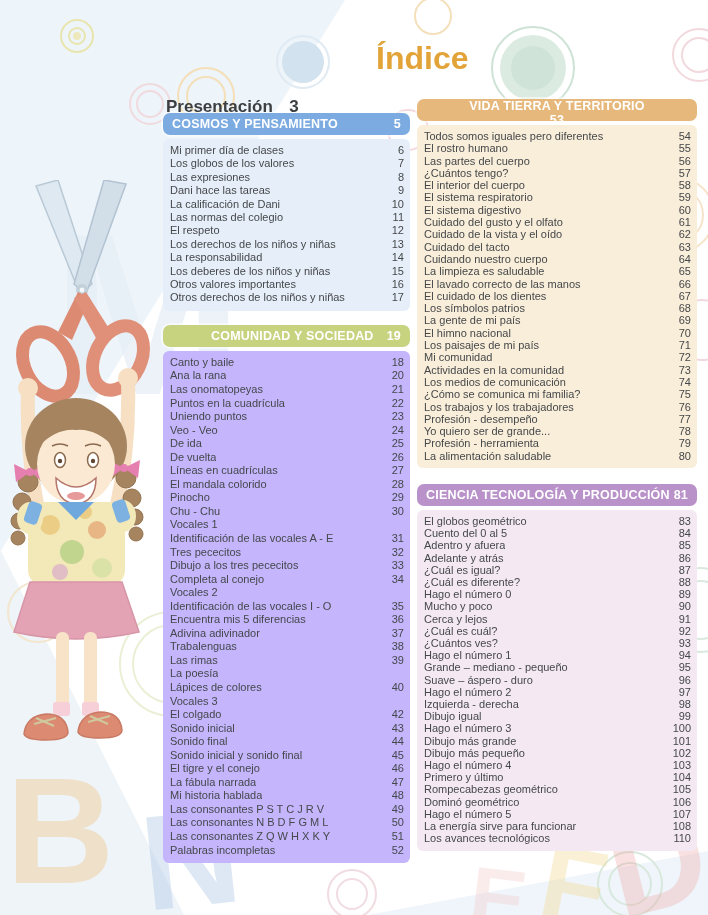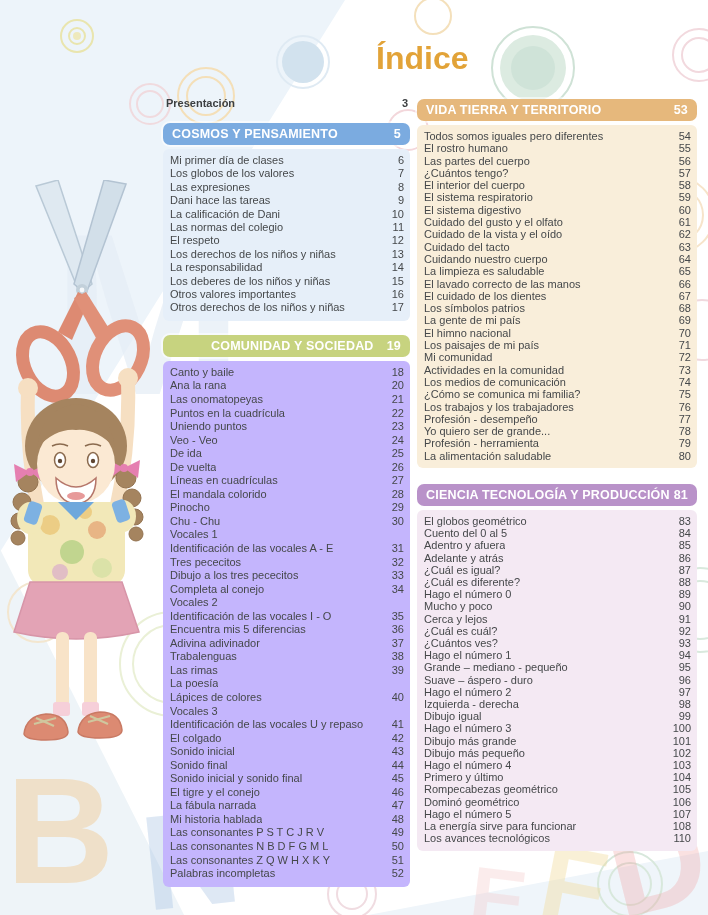--- a/index.html
+++ b/index.html
@@ -23,28 +23,28 @@
 
   .girl-svg{position:absolute;left:0;top:180px;z-index:1;}
 
   .indice-title{position:absolute;left:376px;top:40px;z-index:2;
                 font-size:32px;font-weight:700;letter-spacing:0px;}
 
   .col{position:absolute;z-index:2;}
   .col-left{left:163px;top:97px;width:247px;}
   .col-right{left:417px;top:99px;width:280px;}
 
-  .front-row{display:flex;justify-content:space-between;align-items:baseline;
-             font-size:11px;font-weight:600;color:#3c3f41;padding:0 2px 0 3px;height:16px;}
+  .front-row{display:flex;justify-content:flex-start;align-items:baseline;
+             font-size:17px;font-weight:600;color:#3c3f41;padding:0 2px 0 3px;height:16px;}
   .sec-header{height:22px;border-radius:7px;display:flex;align-items:center;
               justify-content:space-between;padding:0 9px;color:#ffffff;
               font-weight:700;font-size:12.5px;letter-spacing:.2px;
               box-shadow:0 0 0 2px rgba(255,255,255,.55);}
   .sec-header .hdr-page{font-weight:700;}
-  .mt1{margin-top:10px;align-items:center;}  .mt2{margin-top:14px;padding-left:48px;}  .mt3{margin-top:16px;}
+  .mt1{align-items:center;}  .mt2{margin-top:14px;padding-left:48px;}  .mt3{margin-top:16px;}
   .panel{margin-top:4px;border-radius:6px;padding:5px 4px 6px 5px;}
   .row{display:flex;justify-content:space-between;align-items:baseline;
        color:#45484a;font-size:11px;padding:0 2px 0 2px;}
   .panel-s1 .row{line-height:13.4px;}
   .panel-s2 .row{line-height:13.55px;}
   .panel-s3 .row{line-height:12.3px;}
   .panel-s4 .row{line-height:12.2px;}
   .toc-page{min-width:26px;text-align:right;}
   .toc-label{white-space:nowrap;overflow:hidden;}
 </style>
@@ -352,24 +352,20 @@
         </div>
         <div class="row">
           <span class="toc-label">Lápices de colores</span>
           <span class="toc-page">40</span>
         </div>
         <div class="row">
           <span class="toc-label">Vocales 3</span>
           <span class="toc-page"></span>
         </div>
         <div class="row">
-          <span class="toc-label">Identificación de las vocales U y repaso</span>
-          <span class="toc-page">41</span>
-        </div>
-        <div class="row">
           <span class="toc-label">El colgado</span>
           <span class="toc-page">42</span>
         </div>
         <div class="row">
           <span class="toc-label">Sonido inicial</span>
           <span class="toc-page">43</span>
         </div>
         <div class="row">
           <span class="toc-label">Sonido final</span>
           <span class="toc-page">44</span>
@@ -403,21 +399,21 @@
           <span class="toc-page">51</span>
         </div>
         <div class="row">
           <span class="toc-label">Palabras incompletas</span>
           <span class="toc-page">52</span>
         </div>
       </div>
   </div>
 
   <div class="col col-right">
-    <div class="sec-header" style="background-color: rgb(230, 184, 124);">
+    <div class="sec-header" style="background-color: rgb(230, 184, 124); flex-direction: column;">
       <span>VIDA TIERRA Y TERRITORIO</span>
       <span class="hdr-page">53</span>
     </div>
     <div class="panel panel-s3" style="background-color: rgb(249, 238, 218);">
         <div class="row">
           <span class="toc-label">Todos somos iguales pero diferentes</span>
           <span class="toc-page">54</span>
         </div>
         <div class="row">
           <span class="toc-label">El rostro humano</span>

